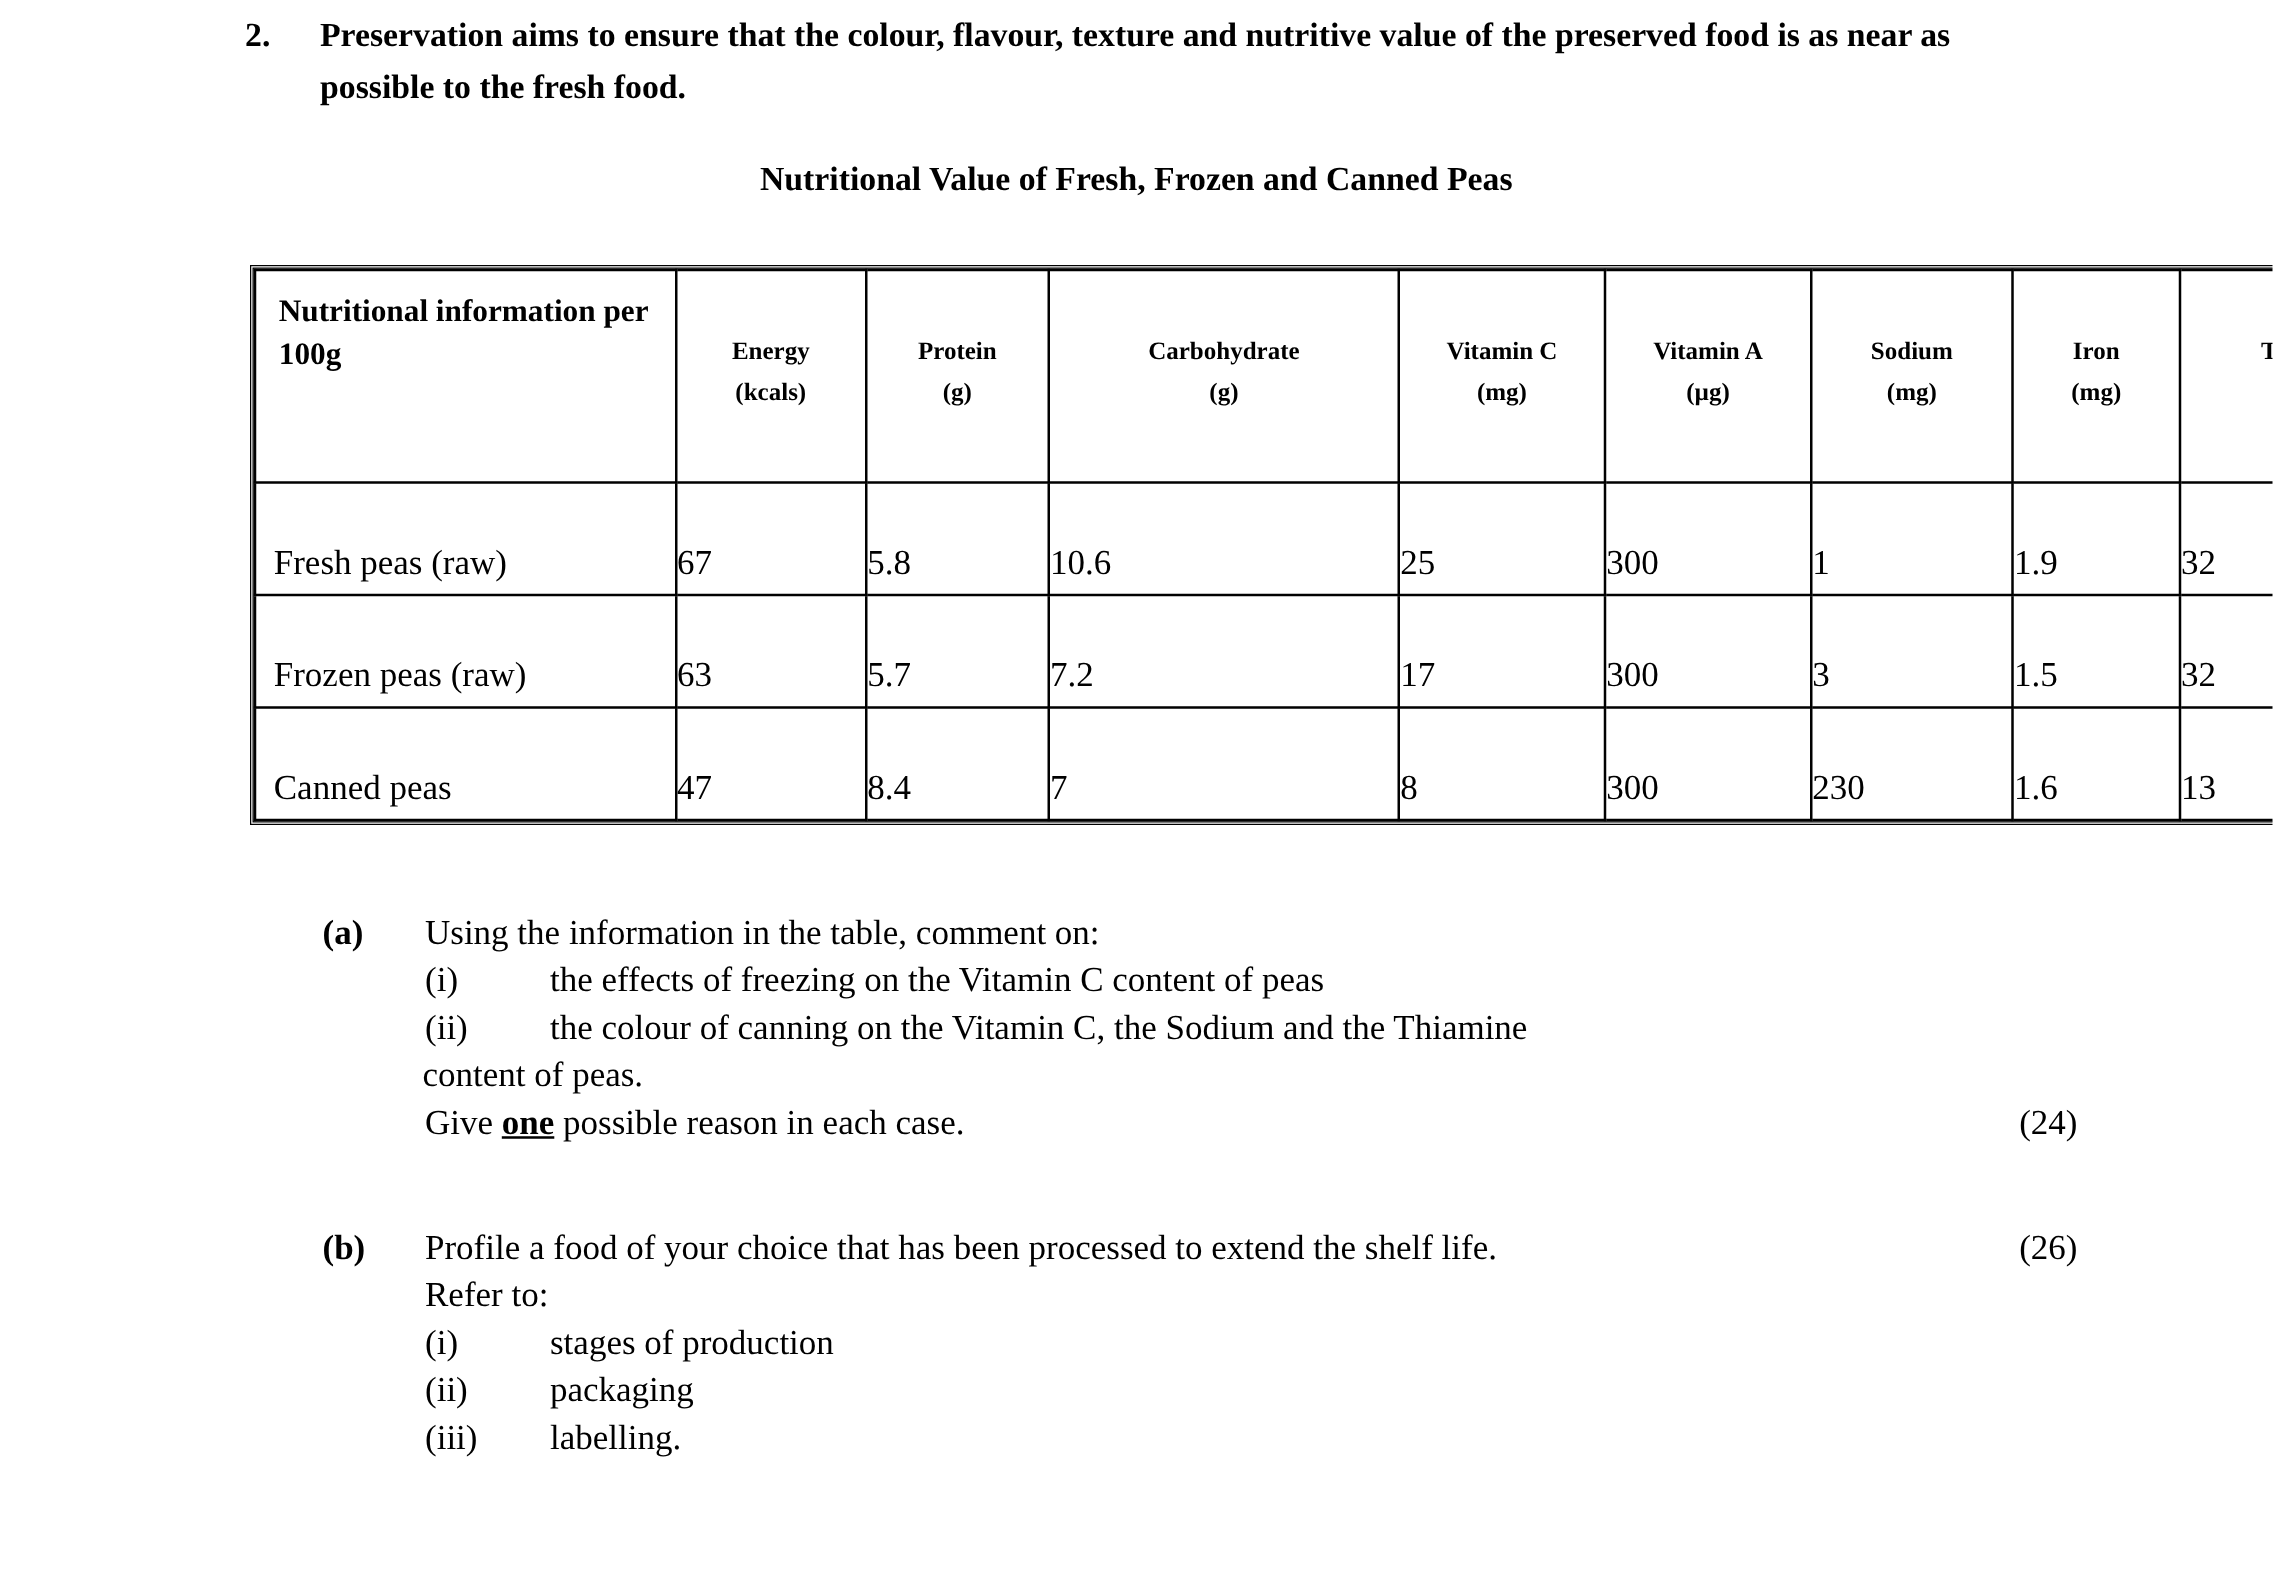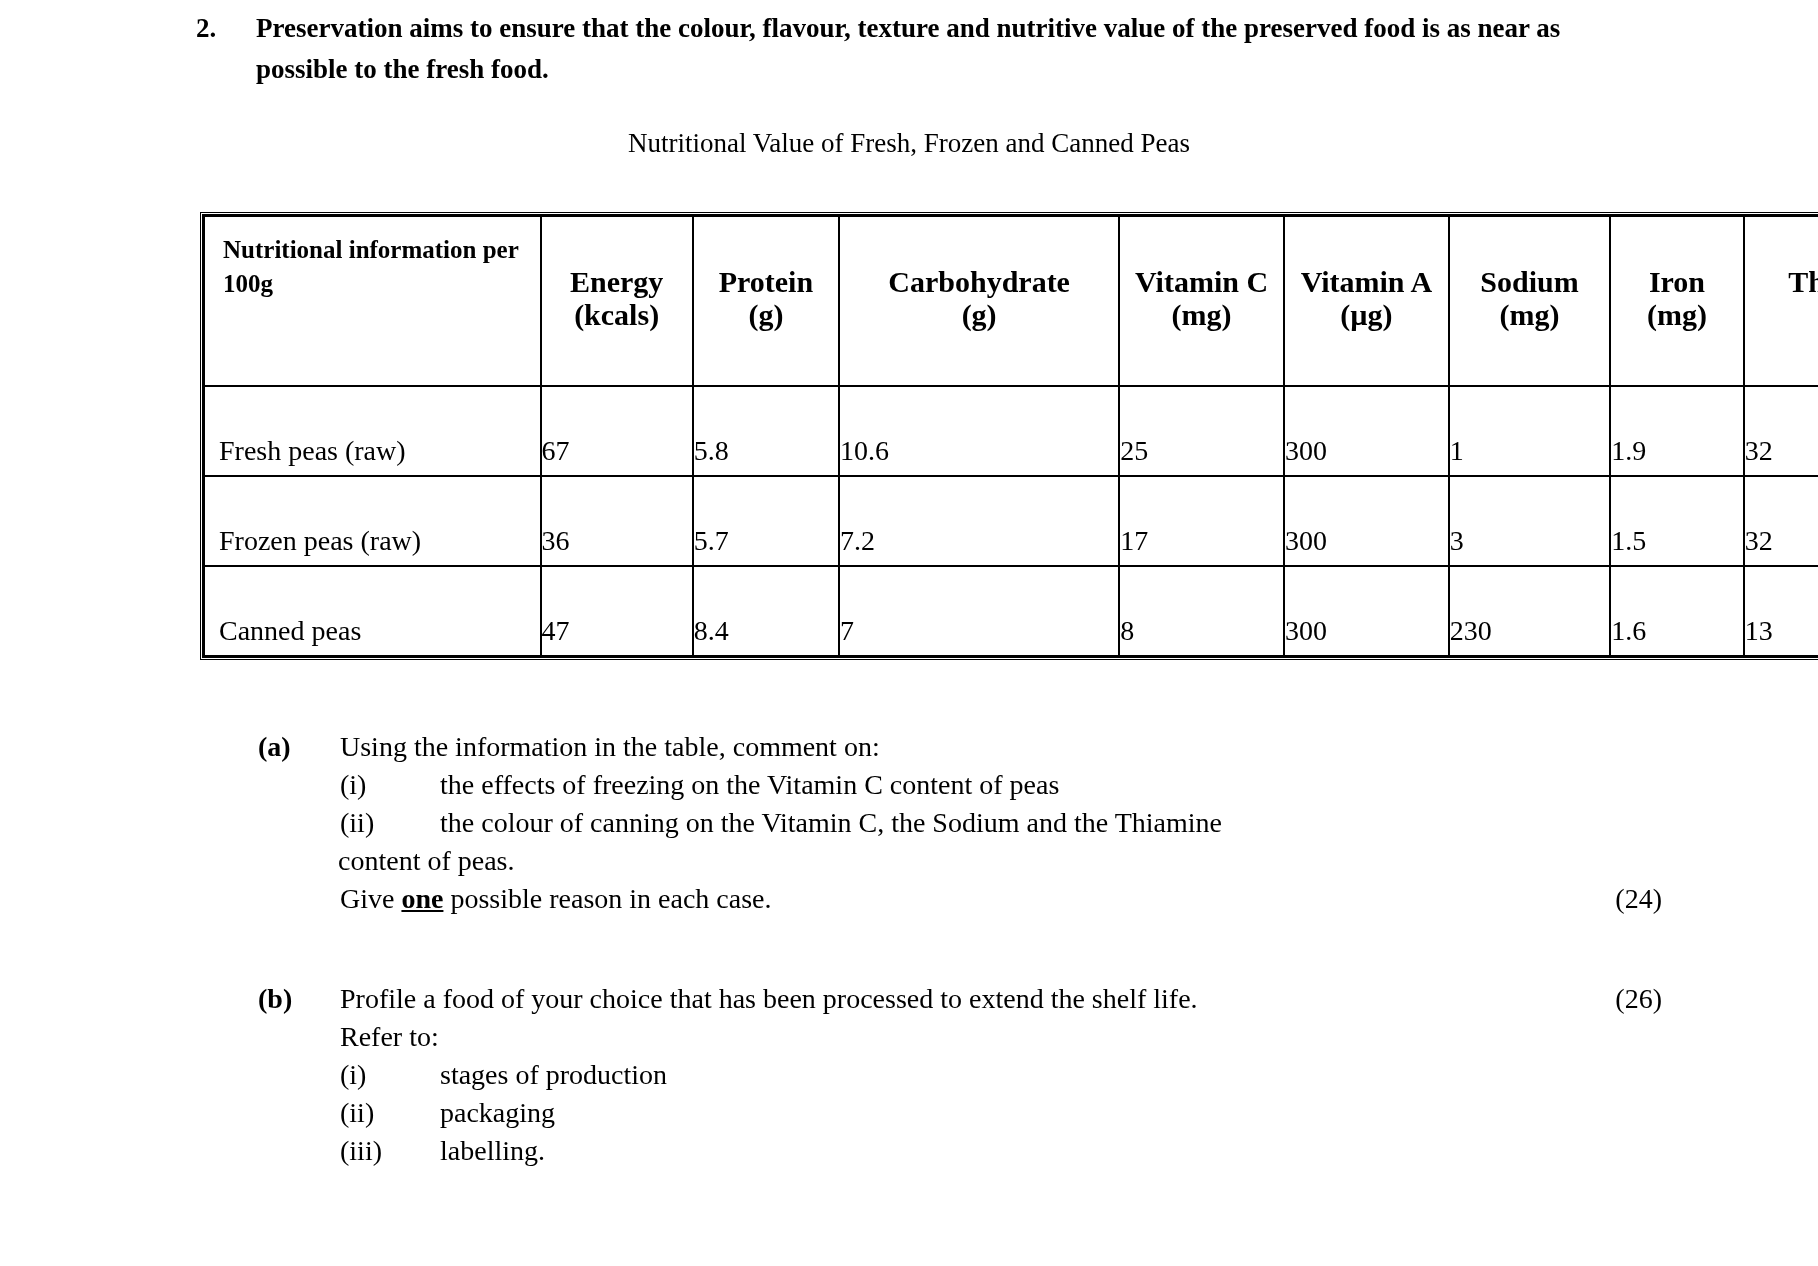--- a/index.html
+++ b/index.html
@@ -46,42 +46,42 @@
     line-height: 41px;
   }
 
   
   .table-title {
     position: absolute;
     top: 128px;
     left: 0;
     width: 1818px;
     text-align: center;
-    font-weight: normal;
+    font-weight: bold;
     font-size: 27px;
   }
 
   
   .table-wrap {
     position: absolute;
     top: 212px;
     left: 200px;
     width: 1760px;
     border: 3px double #000;
     box-sizing: border-box;
     background: #fff;
   }
   table.nut {
     border-collapse: collapse;
     width: 100%;
     table-layout: fixed;
   }
   table.nut td, table.nut th {
     border: 2px solid #000;
-    font-size: 30px;
+    font-size: 20px;
     font-weight: normal;
     vertical-align: bottom;
     padding: 0;
   }
   
   table.nut thead th {
     font-weight: bold;
     text-align: center;
     height: 152px;
     vertical-align: middle;
@@ -245,21 +245,21 @@
           <td>5.8</td>
           <td>10.6</td>
           <td>25</td>
           <td>300</td>
           <td>1</td>
           <td>1.9</td>
           <td>32</td>
         </tr>
         <tr>
           <td class="rowname">Frozen peas (raw)</td>
-          <td>36</td>
+          <td>63</td>
           <td>5.7</td>
           <td>7.2</td>
           <td>17</td>
           <td>300</td>
           <td>3</td>
           <td>1.5</td>
           <td>32</td>
         </tr>
         <tr>
           <td class="rowname">Canned peas</td>

